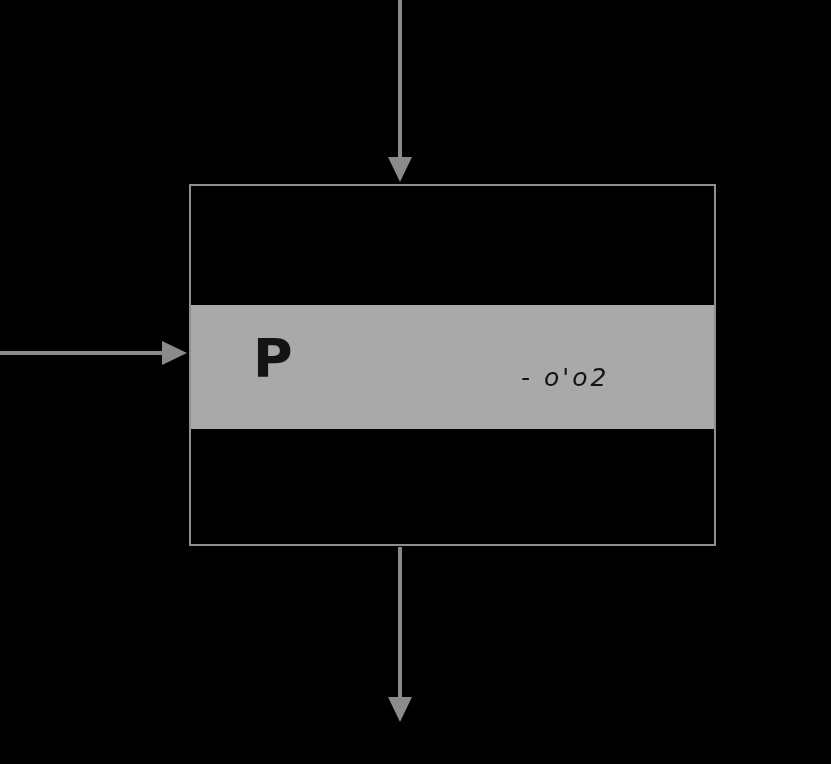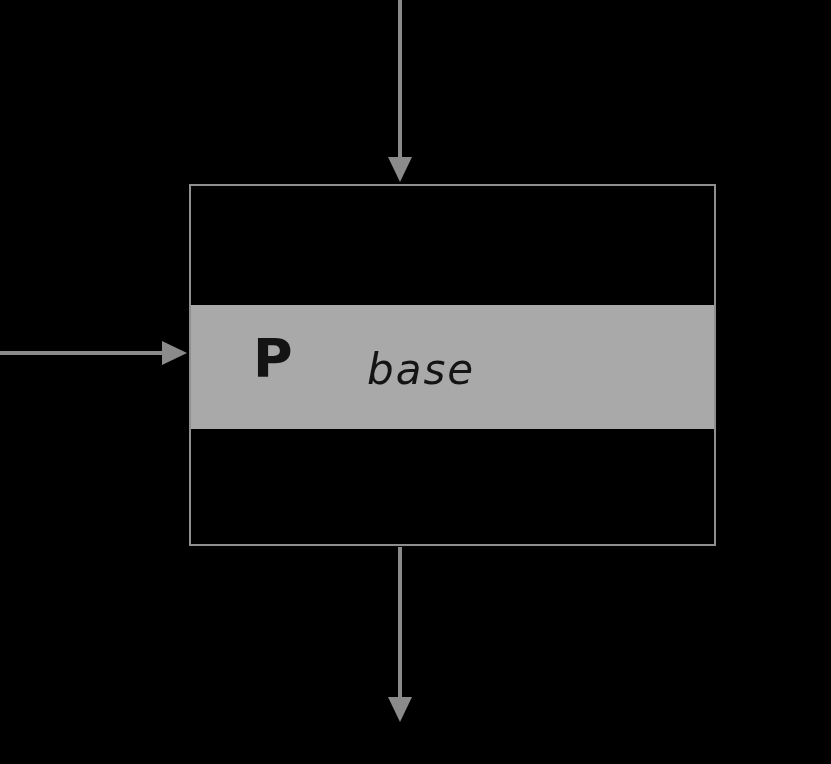--- a/index.html
+++ b/index.html
@@ -92,17 +92,17 @@
 
     <g>
       <line x1="400" y1="547" x2="400" y2="700" stroke="var(--arrow)" stroke-width="4"></line>
       <polygon points="400,722 388,697 412,697" fill="var(--arrow)"></polygon>
     </g>
   </svg>
 
   <div class="block">
     <div class="band">
       <span class="label-p">P</span>
-      <span class="label-base">base</span>
+      <span class="label-note">- o'o2</span>
     </div>
   </div>
 
 </div>
 
 </body></html>

